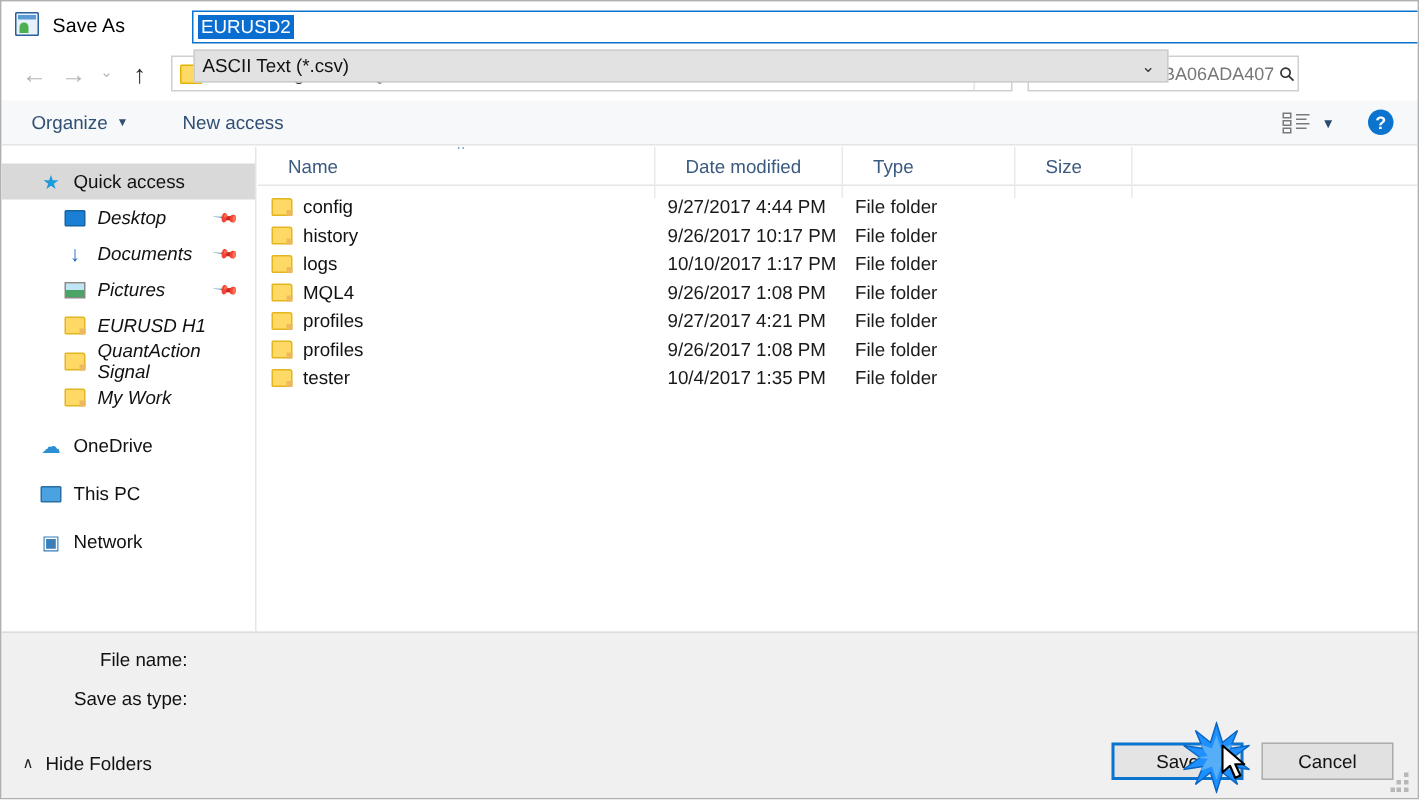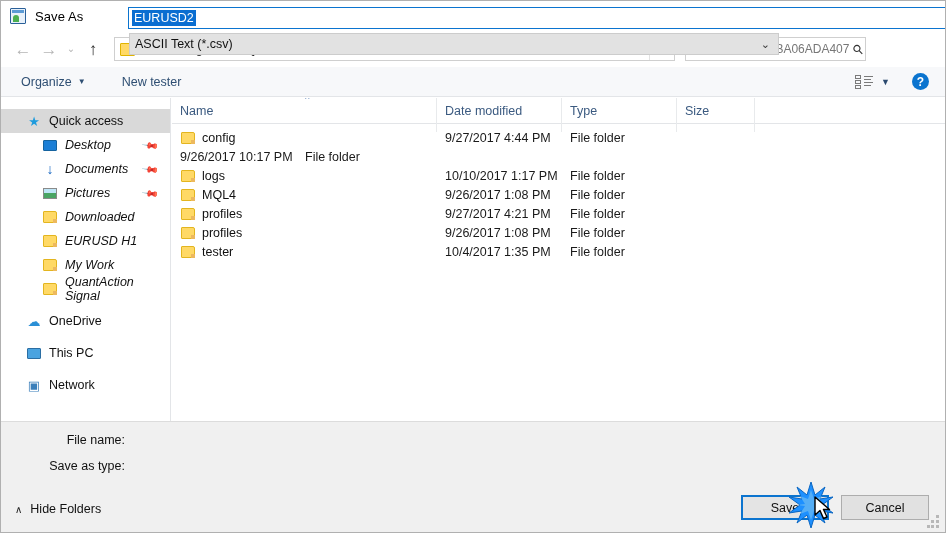--- a/index.html
+++ b/index.html
@@ -181,21 +181,21 @@
   #filelist {
     position: absolute; left: 171px; top: 97px; width: 773px; height: 323px;
     background: #ffffff; overflow: hidden;
   }
   #col-header {
     height: 26px; display: flex; align-items: center;
     border-bottom: 1px solid #e3e5e8; position: relative;
   }
   .col {
     font-size: 12.5px; color: #3b5a80; height: 42px;
-    display: flex; align-items: center; padding-left: 8px;
+    display: flex; align-items: center; padding-left: 20px;
     border-right: 1px solid #e8eaec; position: relative; cursor: default;
   }
   #col-name  { width: 265px; }
   #col-date  { width: 125px; }
   #col-type  { width: 115px; }
   #col-size  { width: 78px; }
   #sort-caret {
     position: absolute; left: 132px; top: 1px;
     font-size: 9px; color: #7b9ac4;
   }
@@ -311,21 +311,21 @@
       <span id="search-icon">⚲</span>
     </div>
   </div>
 
   <div id="toolbar">
     <div class="tb-item" id="tb-organize">
       <span>Organize</span>
       <span id="tb-organize-caret">▼</span>
     </div>
     <div class="tb-item" id="tb-newfolder">
-      <span>New tester</span>
+      <span>New access</span>
     </div>
     <div id="toolbar-spacer"></div>
     <div id="view-icon">
       <span class="vrow" style="top:1px"></span>
       <span class="vrow" style="top:6px"></span>
       <span class="vrow" style="top:11px"></span>
       <span class="vline" style="top:2px; width:9px"></span>
       <span class="vline" style="top:5px; width:7px"></span>
       <span class="vline" style="top:8px; width:9px"></span>
       <span class="vline" style="top:11px; width:7px"></span>
@@ -359,39 +359,33 @@
         <span class="side-icon">
           <span class="pic-glyph"></span>
         </span>
         <span>Pictures</span>
         <span class="pin">📌</span>
       </div>
       <div class="side-item lvl1">
         <span class="side-icon">
           <span class="folder-glyph"></span>
         </span>
-        <span>Downloaded</span>
+        <span>EURUSD H1</span>
       </div>
       <div class="side-item lvl1">
         <span class="side-icon">
           <span class="folder-glyph"></span>
         </span>
-        <span>EURUSD H1</span>
+        <span>QuantAction Signal</span>
       </div>
       <div class="side-item lvl1">
         <span class="side-icon">
           <span class="folder-glyph"></span>
         </span>
         <span>My Work</span>
-      </div>
-      <div class="side-item lvl1">
-        <span class="side-icon">
-          <span class="folder-glyph"></span>
-        </span>
-        <span>QuantAction Signal</span>
       </div>
       <div class="side-gap"></div>
       <div class="side-item lvl0">
         <span class="side-icon">
           <span class="cloud-glyph">☁</span>
         </span>
         <span>OneDrive</span>
       </div>
       <div class="side-gap"></div>
       <div class="side-item lvl0">
@@ -423,20 +417,24 @@
         <div class="row">
           <span class="cell-name">
             <span class="folder-glyph"></span>
             <span>config</span>
           </span>
           <span class="cell-date">9/27/2017 4:44 PM</span>
           <span class="cell-type">File folder</span>
           <span class="cell-size"></span>
         </div>
         <div class="row">
+          <span class="cell-name">
+            <span class="folder-glyph"></span>
+            <span>history</span>
+          </span>
           <span class="cell-date">9/26/2017 10:17 PM</span>
           <span class="cell-type">File folder</span>
           <span class="cell-size"></span>
         </div>
         <div class="row">
           <span class="cell-name">
             <span class="folder-glyph"></span>
             <span>logs</span>
           </span>
           <span class="cell-date">10/10/2017 1:17 PM</span>

